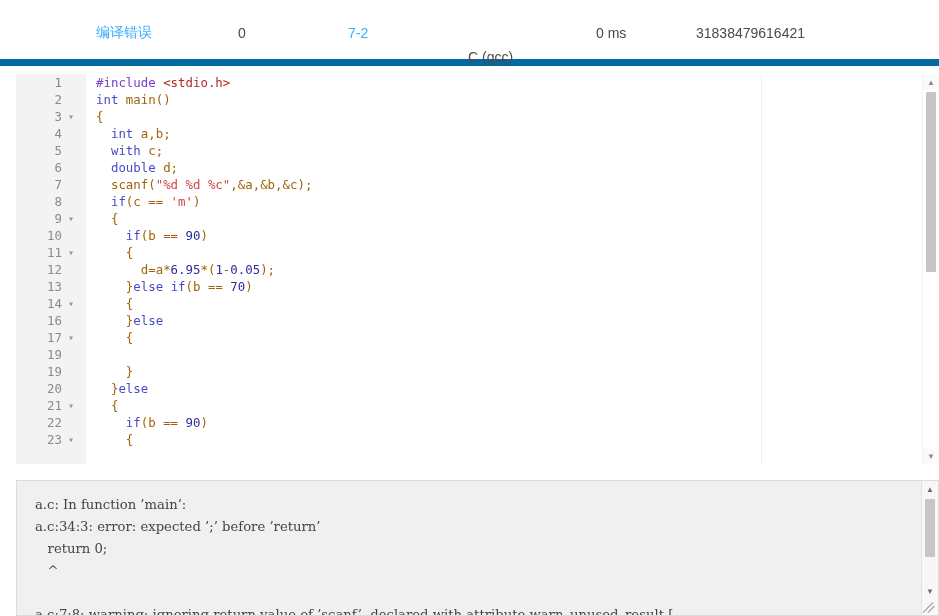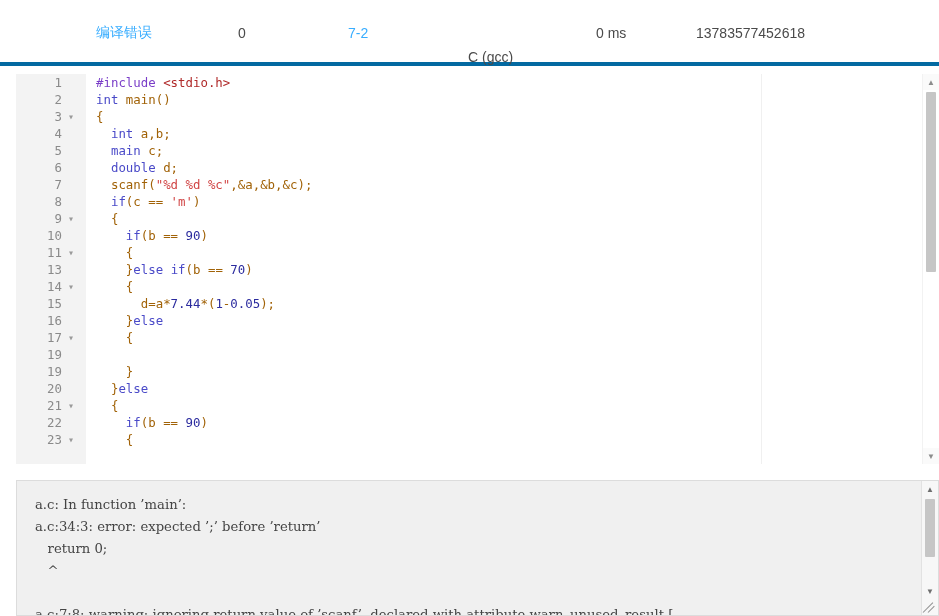--- a/index.html
+++ b/index.html
@@ -16,21 +16,21 @@
     position: relative;
   }
 
   
   .summary-bar {
     position: absolute;
     left: 0; top: 0;
     width: 939px;
     height: 66px;
     background: #ffffff;
-    border-bottom: 4px solid #0369a1;
+    border-bottom: 7px solid #0369a1;
     box-sizing: border-box;
   }
   .summary-row {
     display: flex;
     align-items: center;
     height: 66px;
     padding-left: 96px;
     box-sizing: border-box;
   }
   .summary-cell {
@@ -247,43 +247,43 @@
 </head>
 <body>
 
 <div class="summary-bar">
   <div class="summary-row">
     <div class="summary-cell link c-status">编译错误</div>
     <div class="summary-cell c-score">0</div>
     <div class="summary-cell link c-prob">7-2</div>
     <div class="summary-cell c-lang">C (gcc)</div>
     <div class="summary-cell c-time">0 ms</div>
-    <div class="summary-cell c-id">13783577452618</div>
+    <div class="summary-cell c-id">31838479616421</div>
   </div>
 </div>
 
 <div class="editor-wrap">
   <div class="editor-inner">
     <div class="gutter"></div>
     <div class="ruler"></div>
     <div class="code-area" id="code-area">
         <div class="code-line"><div class="ln">1</div><div class="fold"></div><div class="ctext"><span class="t-pre">#include</span><span class="t-plain"> </span><span class="t-inc">&lt;stdio.h&gt;</span></div></div>
         <div class="code-line"><div class="ln">2</div><div class="fold"></div><div class="ctext"><span class="t-kw">int</span><span class="t-plain"> main()</span></div></div>
         <div class="code-line"><div class="ln">3</div><div class="fold">▾</div><div class="ctext"><span class="t-plain">{</span></div></div>
         <div class="code-line"><div class="ln">4</div><div class="fold"></div><div class="ctext"><span class="t-plain">  </span><span class="t-kw">int</span><span class="t-plain"> a,b;</span></div></div>
-        <div class="code-line"><div class="ln">5</div><div class="fold"></div><div class="ctext"><span class="t-plain">  </span><span class="t-kw">main</span><span class="t-plain"> c;</span></div></div>
+        <div class="code-line"><div class="ln">5</div><div class="fold"></div><div class="ctext"><span class="t-plain">  </span><span class="t-kw">with</span><span class="t-plain"> c;</span></div></div>
         <div class="code-line"><div class="ln">6</div><div class="fold"></div><div class="ctext"><span class="t-plain">  </span><span class="t-kw">double</span><span class="t-plain"> d;</span></div></div>
         <div class="code-line"><div class="ln">7</div><div class="fold"></div><div class="ctext"><span class="t-plain">  scanf(</span><span class="t-str">"%d %d %c"</span><span class="t-plain">,&amp;a,&amp;b,&amp;c);</span></div></div>
         <div class="code-line"><div class="ln">8</div><div class="fold"></div><div class="ctext"><span class="t-plain">  </span><span class="t-kw">if</span><span class="t-plain">(c == </span><span class="t-str">'m'</span><span class="t-plain">)</span></div></div>
         <div class="code-line"><div class="ln">9</div><div class="fold">▾</div><div class="ctext"><span class="t-plain">  {</span></div></div>
         <div class="code-line"><div class="ln">10</div><div class="fold"></div><div class="ctext"><span class="t-plain">    </span><span class="t-kw">if</span><span class="t-plain">(b == </span><span class="t-num">90</span><span class="t-plain">)</span></div></div>
         <div class="code-line"><div class="ln">11</div><div class="fold">▾</div><div class="ctext"><span class="t-plain">    {</span></div></div>
+        <div class="code-line"><div class="ln">12</div><div class="fold"></div><div class="ctext"><span class="t-plain">      d=a*</span><span class="t-num">6.95</span><span class="t-plain">*(</span><span class="t-num">1</span><span class="t-plain">-</span><span class="t-num">0.05</span><span class="t-plain">);</span></div></div>
         <div class="code-line"><div class="ln">13</div><div class="fold"></div><div class="ctext"><span class="t-plain">    }</span><span class="t-kw">else</span><span class="t-plain"> </span><span class="t-kw">if</span><span class="t-plain">(b == </span><span class="t-num">70</span><span class="t-plain">)</span></div></div>
         <div class="code-line"><div class="ln">14</div><div class="fold">▾</div><div class="ctext"><span class="t-plain">    {</span></div></div>
-        <div class="code-line"><div class="ln">15</div><div class="fold"></div><div class="ctext"><span class="t-plain">      d=a*</span><span class="t-num">7.44</span><span class="t-plain">*(</span><span class="t-num">1</span><span class="t-plain">-</span><span class="t-num">0.05</span><span class="t-plain">);</span></div></div>
         <div class="code-line"><div class="ln">16</div><div class="fold"></div><div class="ctext"><span class="t-plain">    }</span><span class="t-kw">else</span></div></div>
         <div class="code-line"><div class="ln">17</div><div class="fold">▾</div><div class="ctext"><span class="t-plain">    {</span></div></div>
         <div class="code-line"><div class="ln">19</div><div class="fold"></div></div>
         <div class="code-line"><div class="ln">19</div><div class="fold"></div><div class="ctext"><span class="t-plain">    }</span></div></div>
         <div class="code-line"><div class="ln">20</div><div class="fold"></div><div class="ctext"><span class="t-plain">  }</span><span class="t-kw">else</span></div></div>
         <div class="code-line"><div class="ln">21</div><div class="fold">▾</div><div class="ctext"><span class="t-plain">  {</span></div></div>
         <div class="code-line"><div class="ln">22</div><div class="fold"></div><div class="ctext"><span class="t-plain">    </span><span class="t-kw">if</span><span class="t-plain">(b == </span><span class="t-num">90</span><span class="t-plain">)</span></div></div>
         <div class="code-line"><div class="ln">23</div><div class="fold">▾</div><div class="ctext"><span class="t-plain">    {</span></div></div>
       </div>
 

